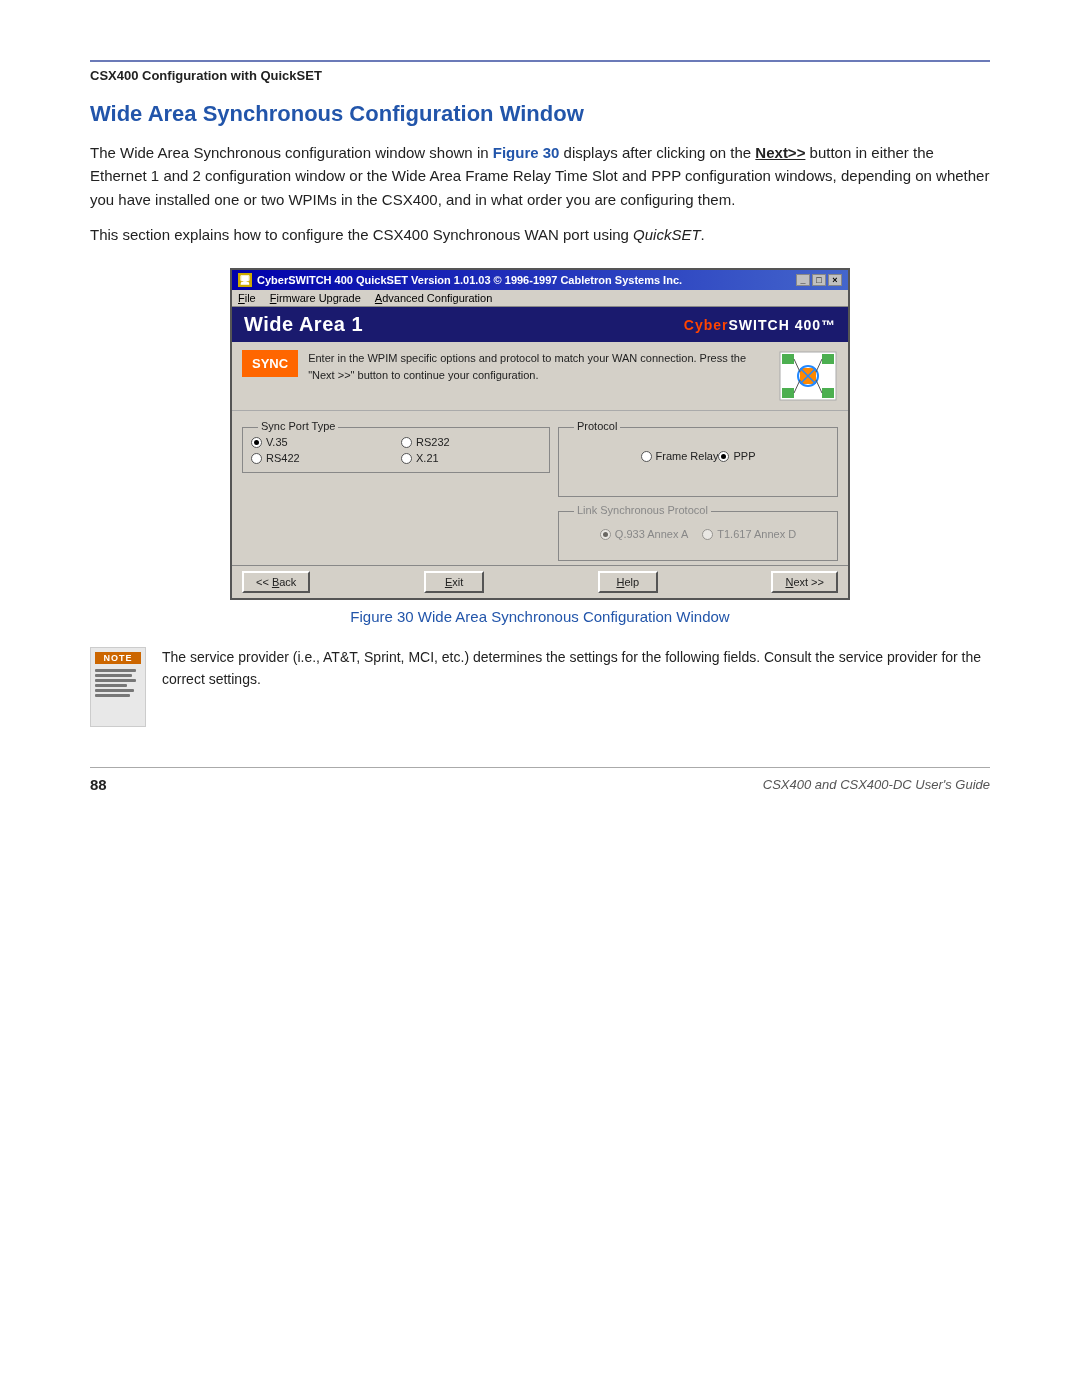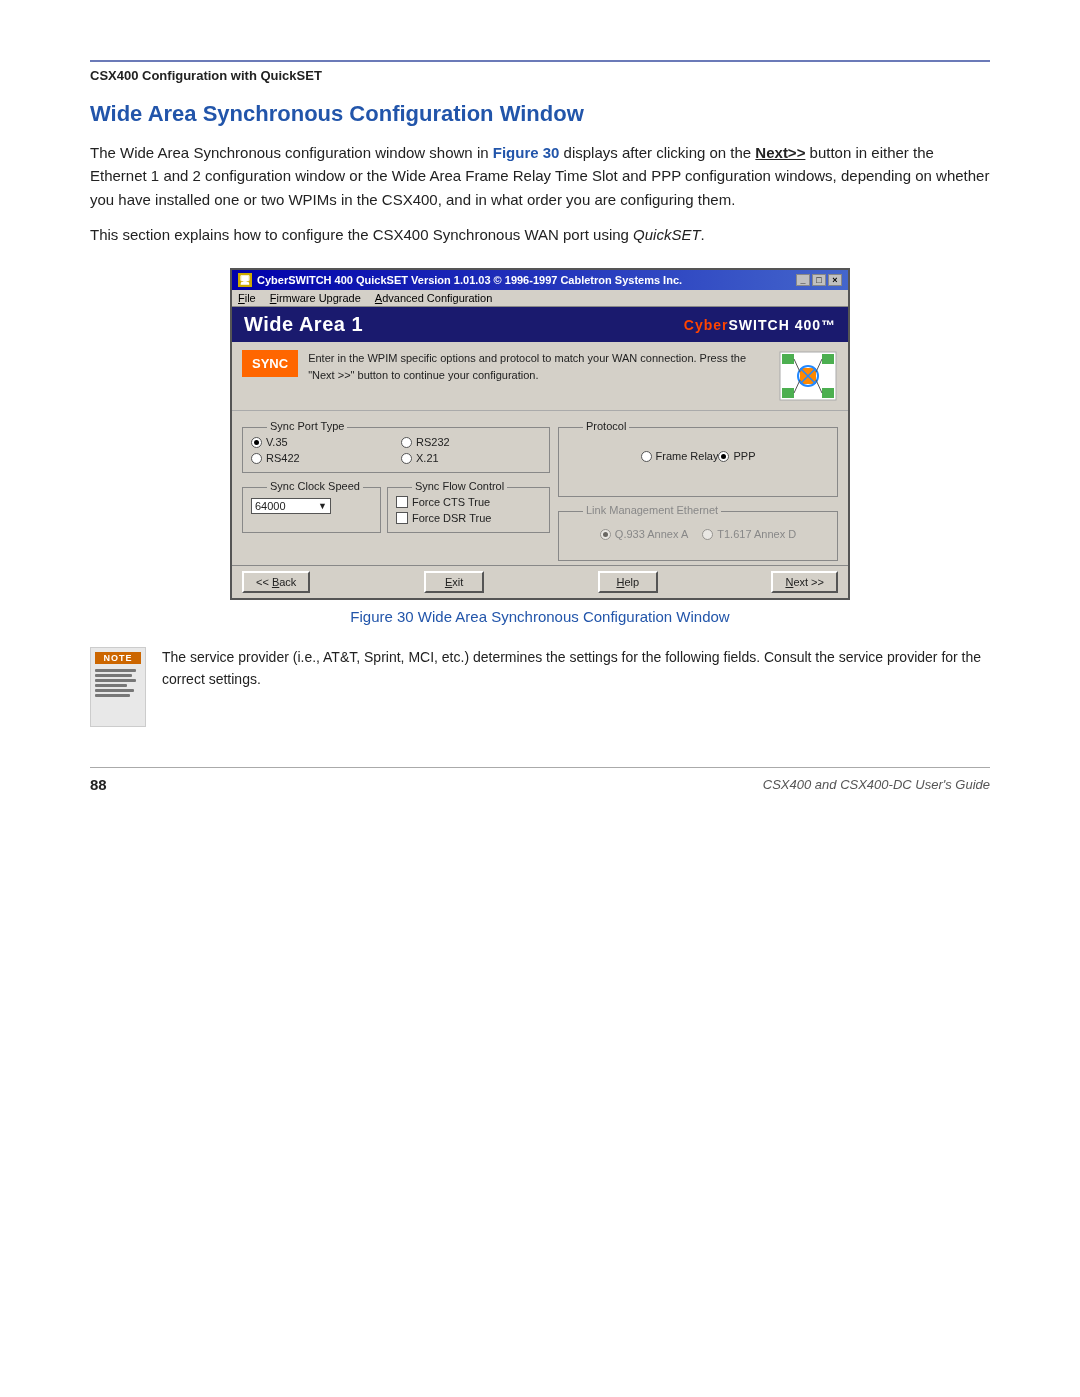--- a/index.html
+++ b/index.html
@@ -221,21 +221,21 @@
       border: 1px solid #888;
       background: #d4d0c8;
       padding: 4px 8px 8px 8px;
       position: relative;
       margin-top: 8px;
     }
 
     .group-box-title {
       position: absolute;
       top: -8px;
-      left: 24px;
+      left: 15px;
       background: #d4d0c8;
       padding: 0 3px;
       font-size: 11px;
       color: #222;
     }
 
     .radio-group {
       display: grid;
       grid-template-columns: 1fr 1fr;
       gap: 4px 10px;
@@ -547,63 +547,41 @@
               <span>RS422</span>
             </div>
 
             <div class="radio-row">
               <div class="radio-input"></div>
               <span>X.21</span>
             </div>
           </div>
         </div>
 
-        <div class="clock-flow-row">
-
-          <div class="group-box-clock">
-            <span class="group-box-title">Sync Clock Speed</span>
-            <div class="select-box">
-              <span>64000</span>
-              <span class="select-arrow">▼</span>
-            </div>
-          </div>
-
-          <div class="group-box-flow">
-            <span class="group-box-title">Sync Flow Control</span>
-            <div class="checkbox-row">
-              <div class="checkbox"></div>
-              <span>Force CTS True</span>
-            </div>
-            <div class="checkbox-row">
-              <div class="checkbox"></div>
-              <span>Force DSR True</span>
-            </div>
-          </div>
-        </div>
 
       </div>
 
       <div class="panel-right">
 
         <div class="protocol-group">
           <span class="group-box-title">Protocol</span>
           <div style="padding-top:14px; display:flex; align-items:center; justify-content:center;">
             <div class="radio-row">
               <div class="radio-input"></div>
               <span>Frame Relay</span>
             </div>
             <div class="radio-row">
               <div class="radio-input checked"></div>
               <span>PPP</span>
             </div>
           </div>
         </div>
 
         <div class="link-mgmt-group">
-          <span class="group-box-title disabled-text">Link Management Ethernet</span>
+          <span class="group-box-title disabled-text">Link Synchronous Protocol</span>
           <div style="padding-top:8px; display:flex; gap:14px; align-items:center; justify-content:center;">
             <div class="radio-row disabled-text">
               <div class="radio-input checked" style="opacity:0.5;"></div>
               <span>Q.933 Annex A</span>
             </div>
             <div class="radio-row disabled-text">
               <div class="radio-input" style="opacity:0.5;"></div>
               <span>T1.617 Annex D</span>
             </div>
           </div>

